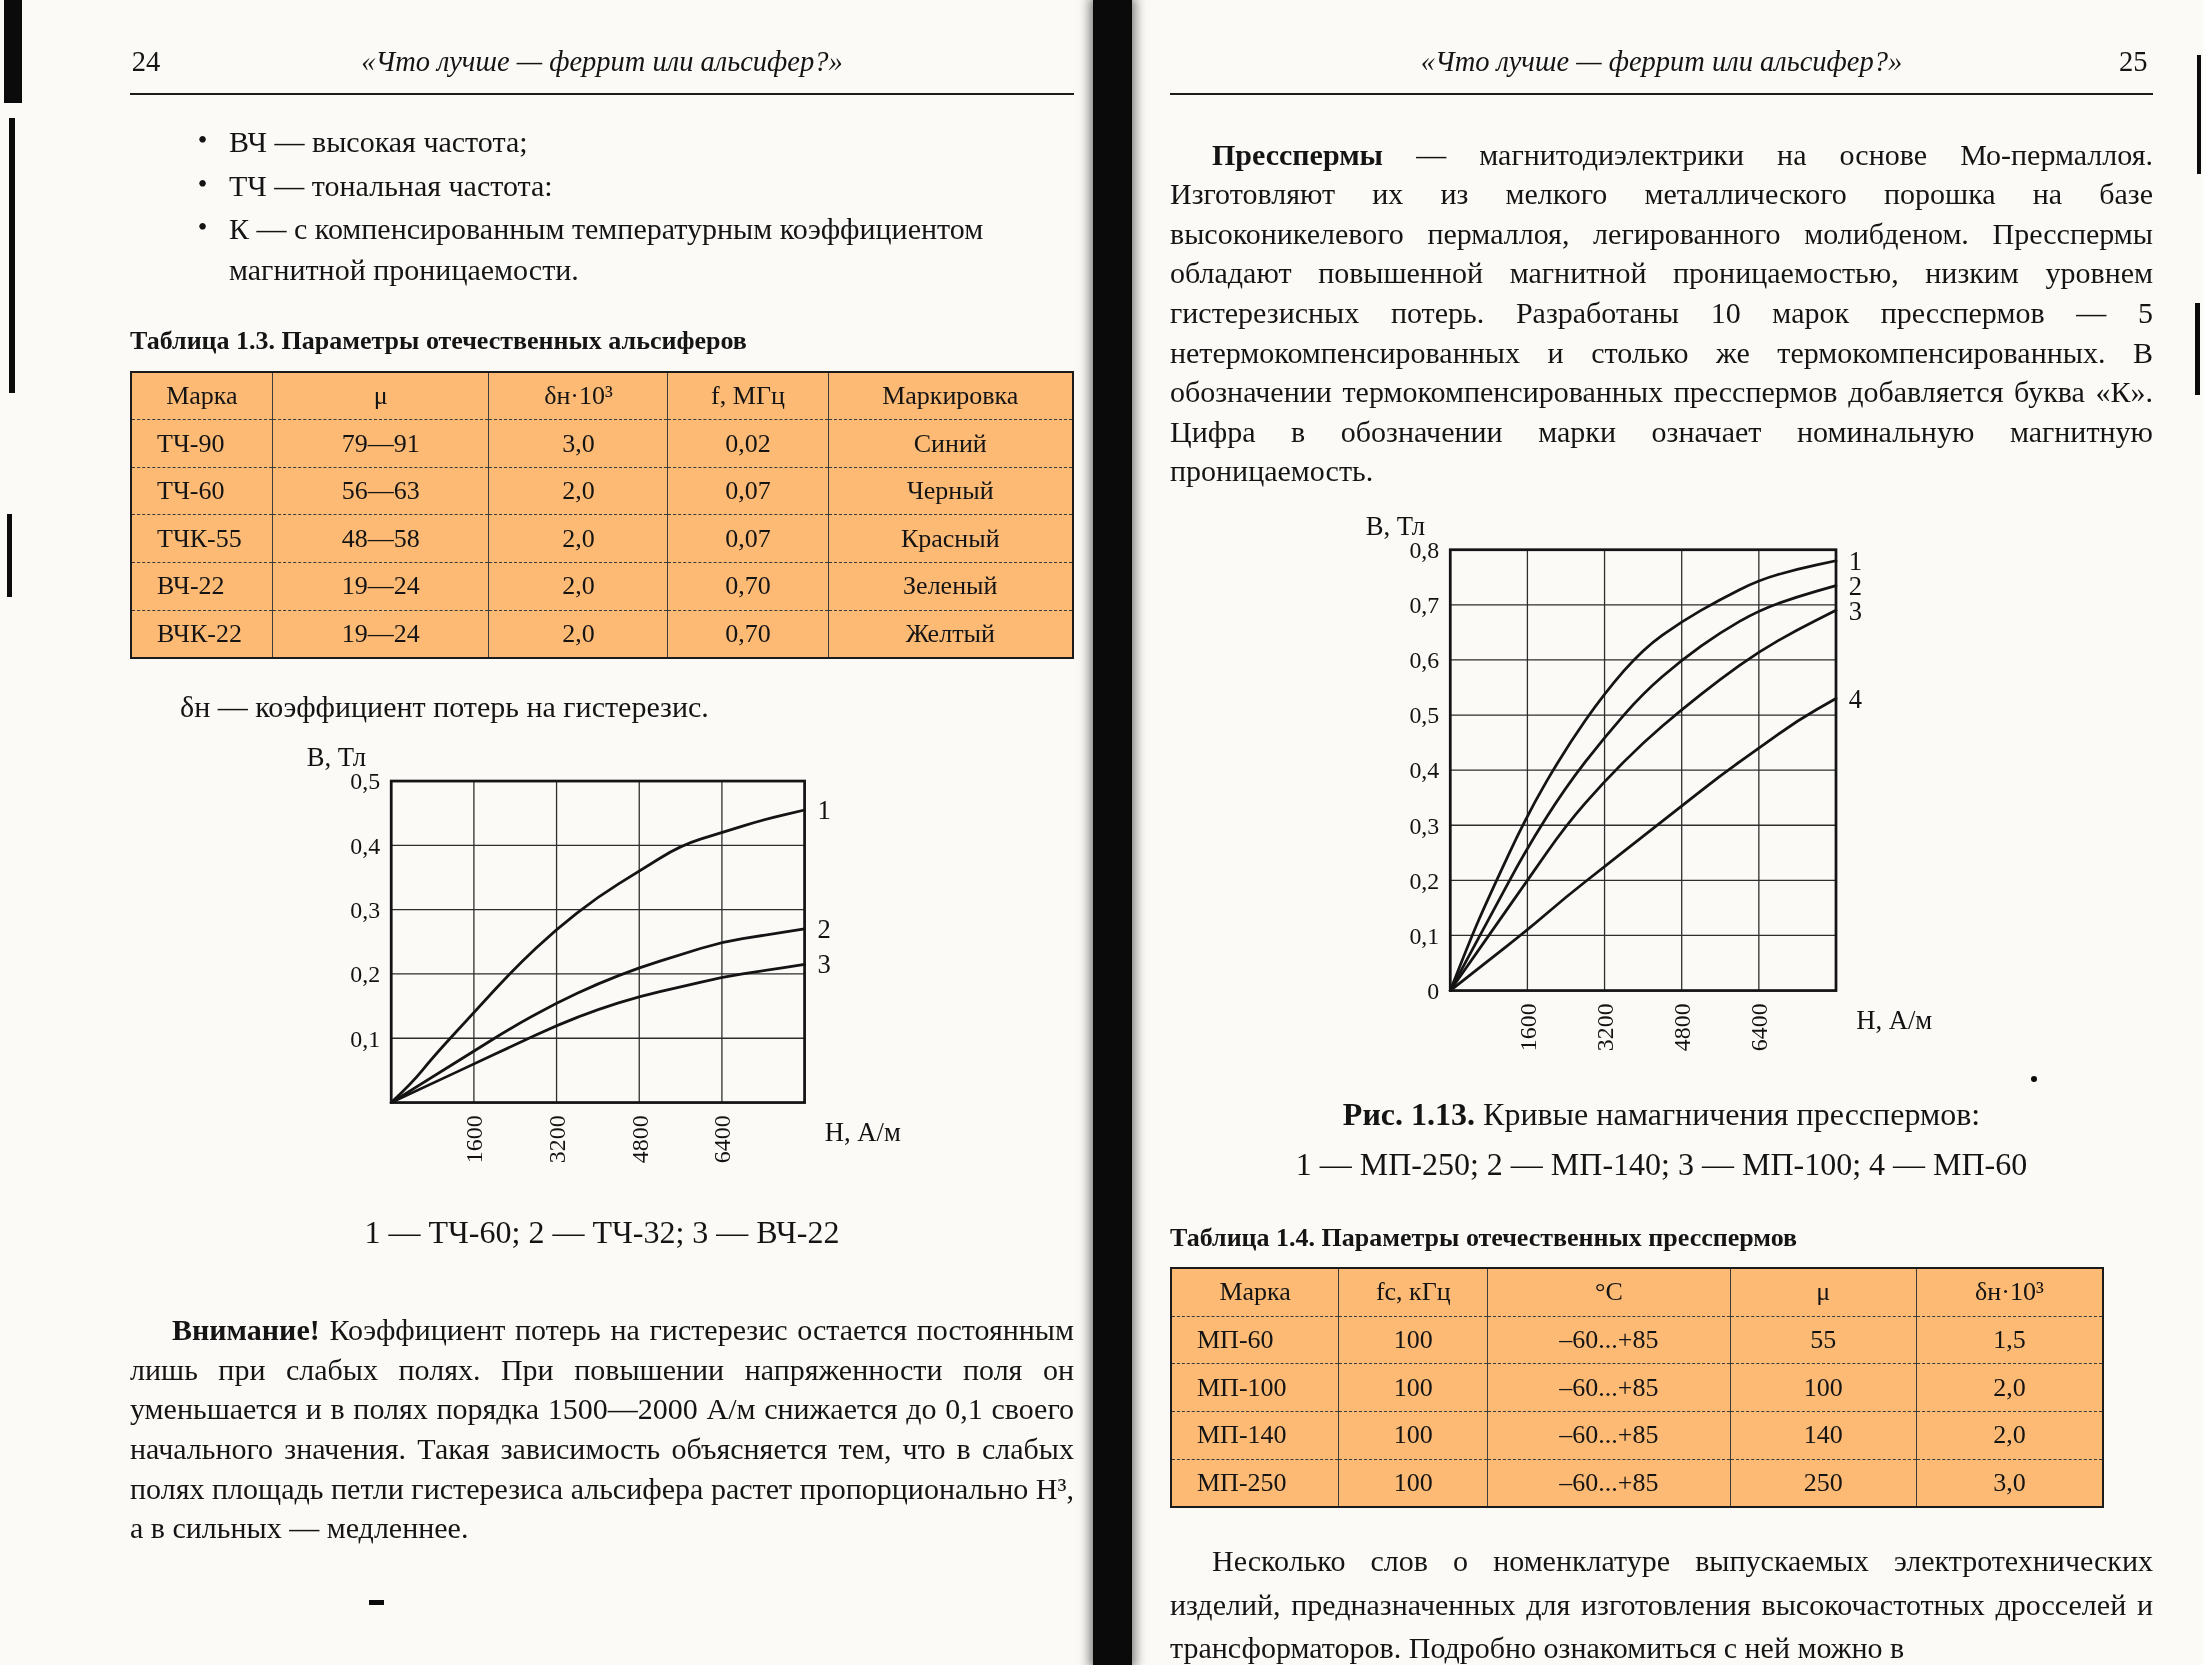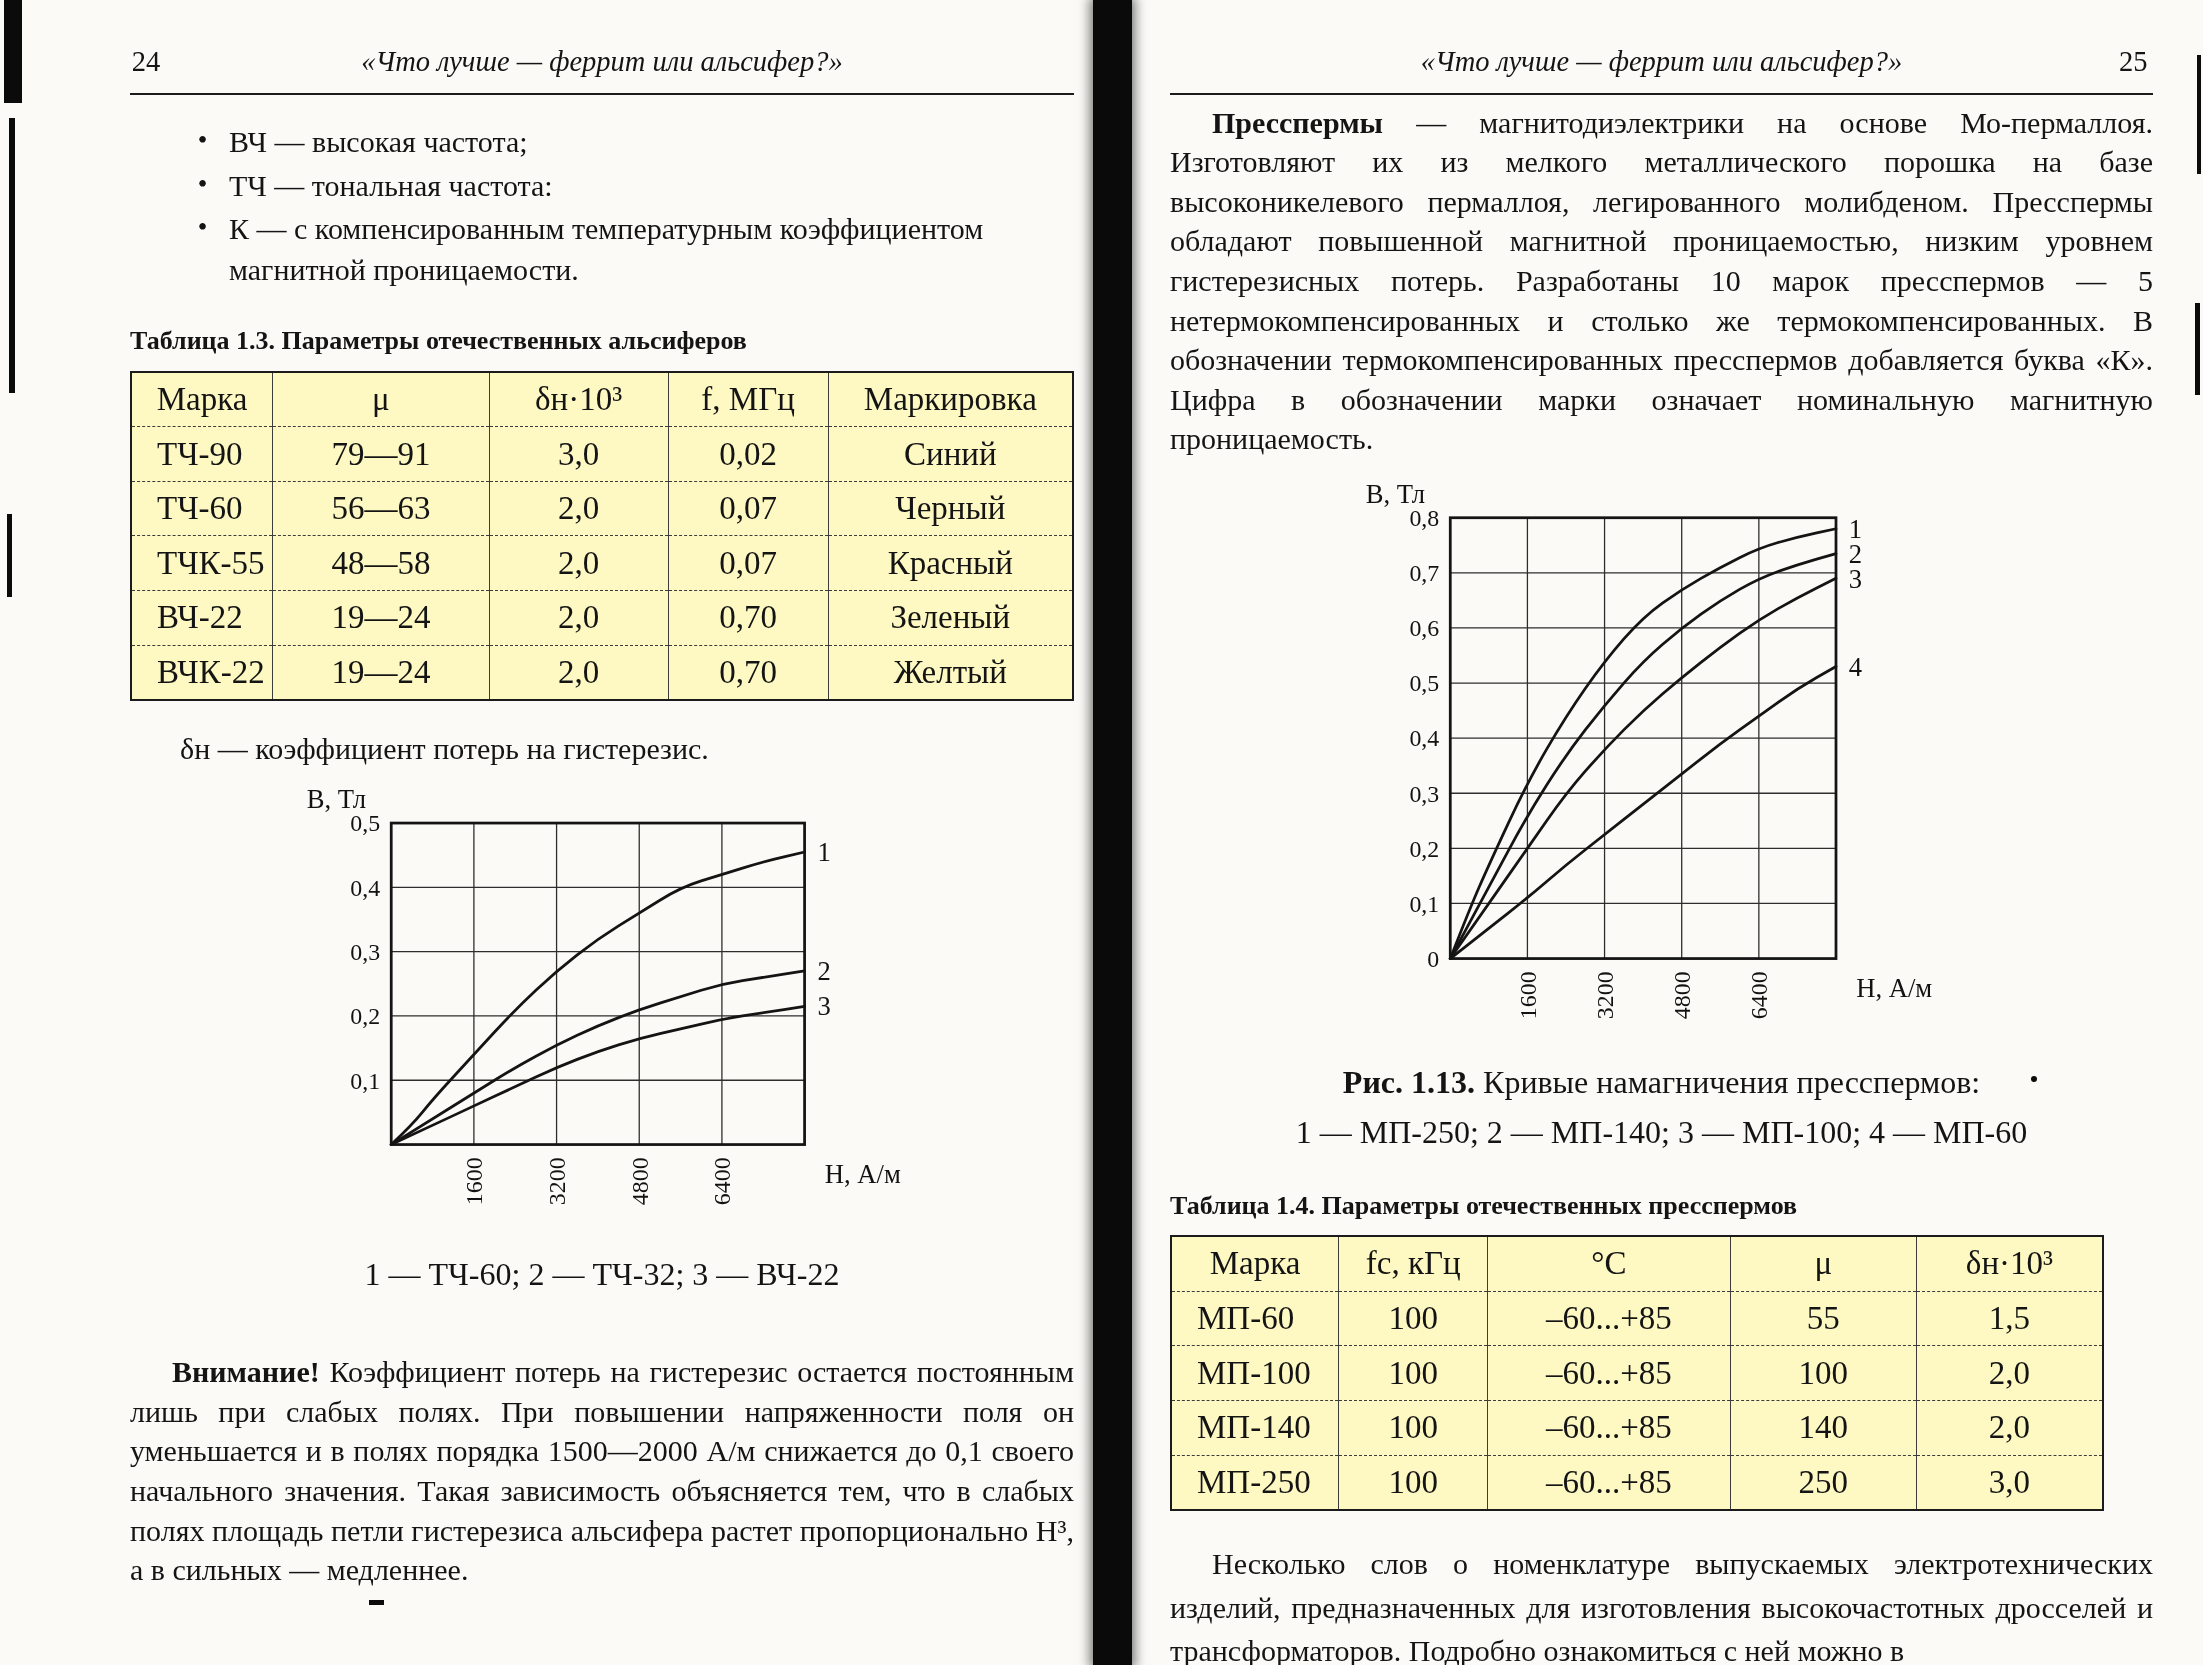--- a/index.html
+++ b/index.html
@@ -22,40 +22,40 @@
                 padding-bottom:14.7px;border-bottom:2.8px solid #1c1c1c;min-height:39px}
   .pn{position:absolute;top:0;font-style:normal;font-size:28.5px}
   .pn-left{left:1.8px}
   .pn-right{right:5.5px}
 
   .bullets{margin:27.5px 0 0 64px;padding:0;list-style:none;font-size:30px;line-height:1.36;max-width:845px}
   .bullets li{position:relative;padding-left:35px;margin-bottom:2.8px}
   .bullets li::before{content:"•";position:absolute;left:3.7px;top:-0.9px;font-size:27.5px}
 
   .table-caption{margin-top:35px;font-family:Liberation Serif, serif;font-weight:bold;font-size:26px}
-  table.params{border-collapse:collapse;margin-top:14.7px;font-size:33px;background:#fef9c3;
+  table.params{border-collapse:collapse;margin-top:14.7px;font-size:26px;background:#fdba74;
                border:2.8px solid #1b1b1b;width:100%}
   table.t14{width:95%}
   .params th,.params td{border:1.4px solid #3c3c3c;border-top-style:dashed;border-bottom-style:dashed;
                padding:8.3px 7.3px;text-align:center;height:43px;font-weight:normal}
   .params td.first{text-align:left;padding-left:25px}
   .t13 th:nth-child(1){width:15%}.t13 th:nth-child(2){width:23%}.t13 th:nth-child(3){width:19%}
   .t13 th:nth-child(4){width:17%}.t13 th:nth-child(5){width:26%}
   .t14 th:nth-child(1){width:18%}.t14 th:nth-child(2){width:16%}.t14 th:nth-child(3){width:26%}
   .t14 th:nth-child(4){width:20%}.t14 th:nth-child(5){width:20%}
 
   .delta-note{margin:31px 0 0 50px;font-size:30px}
 
   .figure{margin-top:22px;text-align:center}
   .fig-caption{font-size:32px;line-height:1.45;text-align:center}
   .fig-caption.tight{margin-top:3.7px}
 
   .para{font-size:30px;line-height:1.32;text-align:justify;margin:0}
   .warning{margin-top:55px;text-indent:42px}
-  .intro{margin-top:8px;text-indent:42px}
+  .intro{margin-top:40px;text-indent:42px}
   .closing{margin-top:31px;text-indent:42px;line-height:1.45}
 
   .chart text{font-family:"Liberation Serif",serif;fill:#121212}
   .chart .tick{font-size:26px}
   .chart .axis-title{font-size:29px}
   .chart .curve-label{font-size:29px}
   .chart .grid{stroke:#2d2d2d;stroke-width:1.4}
   .chart .frame{fill:#fff0;stroke:#141414;stroke-width:3}
   .chart .curve{fill:none;stroke:#141414;stroke-width:3;stroke-linecap:round}
 </style>

